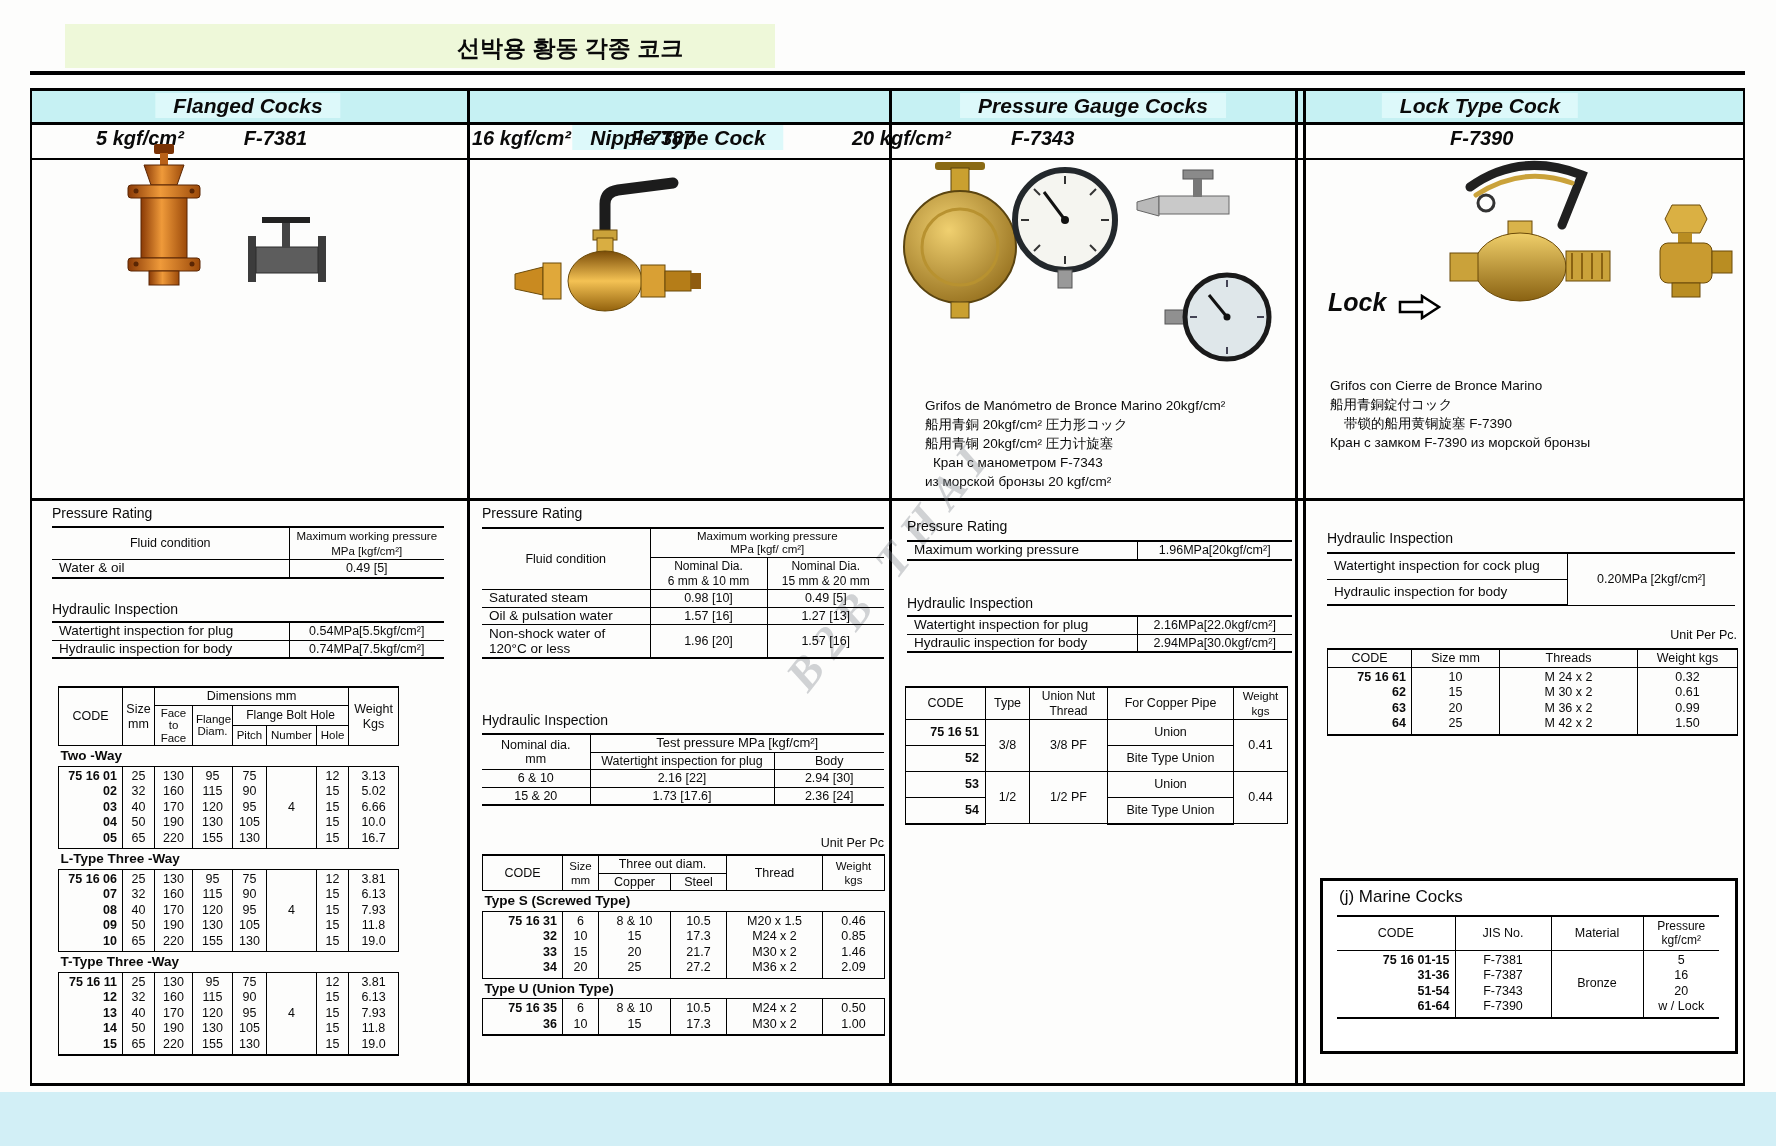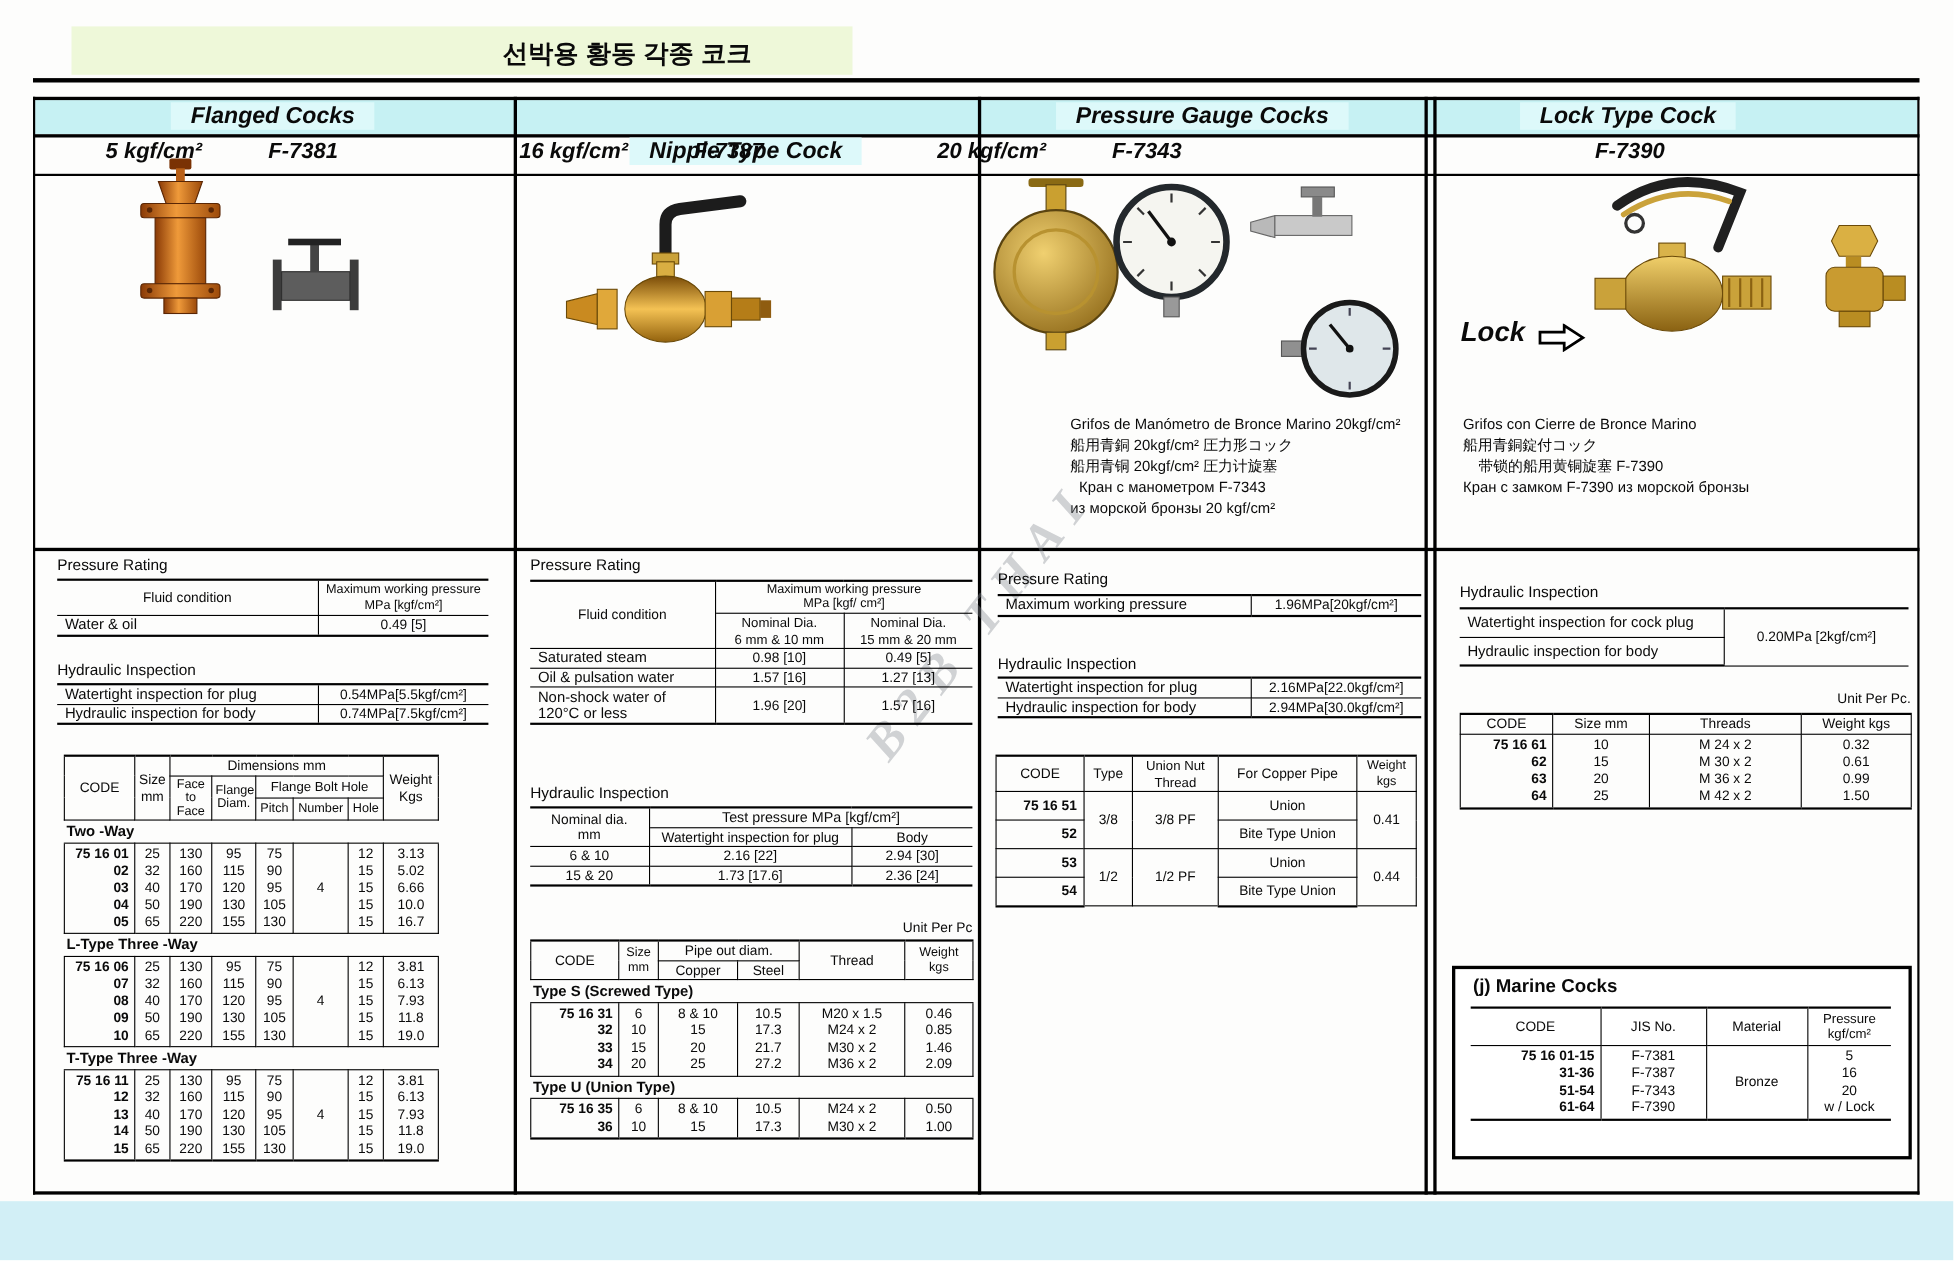--- a/index.html
+++ b/index.html
@@ -28,21 +28,21 @@
   .t td.lbl { text-align:left; padding-left:7px; font-size:13.5px; }
   .t tr.sec td { border-left:none; border-right:none; text-align:left; font-weight:bold; font-size:13.5px; padding:3px 2px 2px 2px; }
   .t tr.blk td { line-height:15.5px; vertical-align:top; padding:2px 2px; }
   .t tr.blk td.code { text-align:right; font-weight:bold; padding-right:5px; }
   .t tr.blk td.vmid { vertical-align:middle; }
   .t td.bcode { text-align:right; font-weight:bold; padding-right:6px; }
   .wm { position:absolute; left:775px; top:668px; font-family:"Liberation Serif", serif; font-style:italic; font-weight:bold;
         font-size:46px; letter-spacing:12px; color:rgba(135,140,148,0.38); transform:rotate(-52deg); transform-origin:left top; }
   .lock-label { position:absolute; left:1328px; top:288px; font-style:italic; font-weight:bold; font-size:25px; }
   .marine-box { position:absolute; left:1320px; top:878px; width:412px; height:170px; border:3px solid #000; background:#fff; }
-  .marine-title { position:absolute; left:16px; top:6px; font-weight:bold; font-size:17px; }
+  .marine-title { position:absolute; left:16px; top:6px; font-weight:normal; font-size:17px; }
   .bottom-band { position:absolute; left:0; top:1092px; width:1776px; height:54px; background:#d2eff6; }
   .photo { position:absolute; }
 </style>
 </head>
 <body>
 
 <div class="page">
 
   <div class="banner">
     <span class="title-kr">선박용 황동 각종 코크</span>
@@ -193,21 +193,21 @@
     <rect x="250" y="98" width="52" height="40" rx="8" fill="#c99b30" stroke="#6b4a08"></rect>
     <rect x="302" y="106" width="20" height="22" fill="#b98d22" stroke="#6b4a08"></rect>
     <rect x="262" y="138" width="28" height="14" fill="#b98d22" stroke="#6b4a08"></rect>
   </svg>
 
   <div class="lock-label"><span>Lock</span></div>
   <svg class="photo" style="left:1398px;top:294px;" width="44" height="26" viewBox="0 0 44 26">
     <polygon points="2,8 24,8 24,2 41,13 24,24 24,18 2,18" fill="#fff" stroke="#000" stroke-width="2.5"></polygon>
   </svg>
 
-  <div class="desc" style="left:925px;top:376px;margin-left:48px;">
+  <div class="desc" style="left:925px;top:396px;">
     <div>Grifos de Manómetro de Bronce Marino 20kgf/cm²</div>
     <div>船用青銅 20kgf/cm²  圧力形コック</div>
     <div>船用青铜 20kgf/cm² 圧力计旋塞</div>
     <div style="padding-left:8px;">Кран с манометром F-7343</div>
     <div>из морской бронзы 20 kgf/cm²</div>
   </div>
   <div class="desc" style="left:1330px;top:376px;">
     <div>Grifos con Cierre de Bronce Marino</div>
     <div>船用青銅錠付コック</div>
     <div style="padding-left:14px;">带锁的船用黄铜旋塞 F-7390</div>
@@ -485,21 +485,21 @@
         <col style="width:72px">
         <col style="width:56px">
         <col style="width:96px">
         <col style="width:62px">
       </colgroup>
     <tbody>
         <tr>
       <th rowspan="2">CODE</th>
       <th rowspan="2" style="font-size:11.5px;">Size
 mm</th>
-      <th colspan="2">Pipe out diam.</th>
+      <th colspan="2">Three out diam.</th>
       <th rowspan="2">Thread</th>
       <th rowspan="2" style="font-size:11.5px;">Weight
 kgs</th>
     </tr>
     <tr>
           <th>Copper</th>
           <th>Steel</th>
         </tr>
     <tr class="sec">
           <td colspan="6">Type S (Screwed Type)</td>

